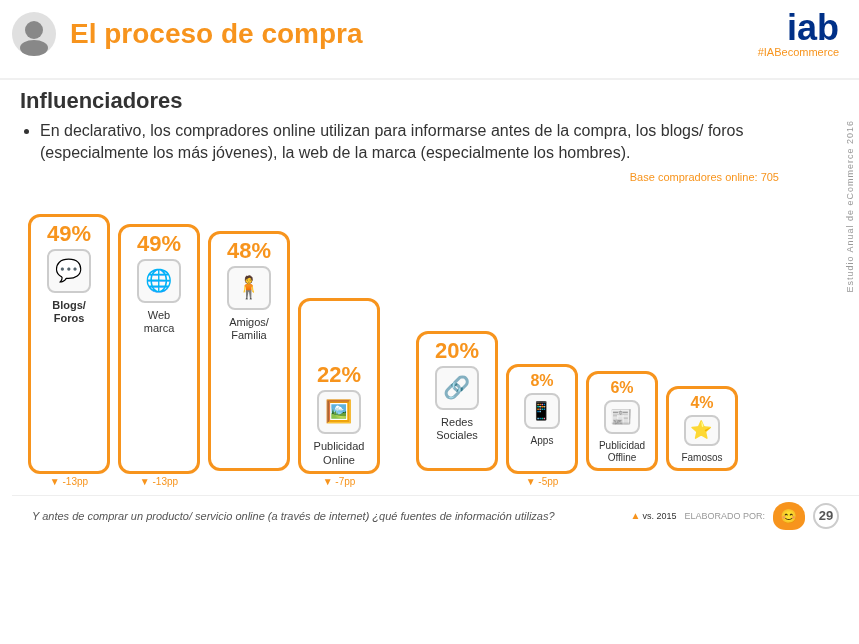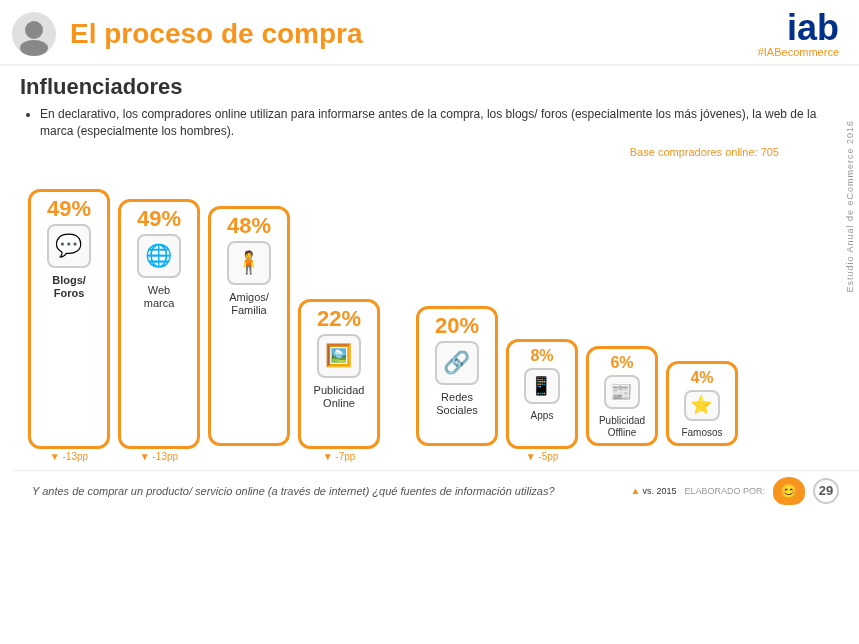--- a/index.html
+++ b/index.html
@@ -9,21 +9,21 @@
       width: 859px;
       min-height: 644px;
       position: relative;
       overflow: hidden;
     }
 
     
     .header {
       display: flex;
       align-items: center;
-      padding: 10px 20px 6px 10px;
+      padding: 10px 20px 20px 10px;
       border-bottom: 2px solid #f0f0f0;
     }
     .header-logo {
       width: 48px;
       height: 48px;
       margin-right: 12px;
     }
     .header-title {
       font-size: 28px;
       font-weight: bold;
@@ -45,21 +45,21 @@
     }
 
     
     .section-title {
       font-size: 22px;
       font-weight: bold;
       color: #333;
       padding: 8px 20px 4px 20px;
     }
     .section-body {
-      font-size: 12px;
+      font-size: 16px;
       color: #333;
       padding: 2px 20px 6px 30px;
       line-height: 1.4;
     }
     .section-body ul {
       list-style: disc;
     }
     .section-body ul li {
       margin-left: 10px;
     }
@@ -280,21 +280,21 @@
     <div class="bar-group">
       <div class="bar-container" style="height: 240px; width: 82px;">
         <div class="bar-percent">48%</div>
         <div class="bar-icon">🧍</div>
         <div class="bar-label" style="white-space: pre-line;">Amigos/
 Familia</div>
       </div>
       <div style="height: 16px;"></div>
     </div>
     <div class="bar-group">
-      <div class="bar-container" style="height: 150px; width: 82px;">
+      <div class="bar-container" style="height: 176px; width: 82px; justify-content: flex-end;">
         <div class="bar-percent">22%</div>
         <div class="bar-icon">🖼️</div>
         <div class="bar-label" style="white-space: pre-line;">Publicidad
 Online</div>
       </div>
       <div class="delta-label"><span style="color:#f7941d;">▼</span> -7pp</div>
     </div>
     <div class="bar-group">
       <div class="bar-container" style="height: 140px; width: 82px; margin-left: 28px;">
         <div class="bar-percent">20%</div>

